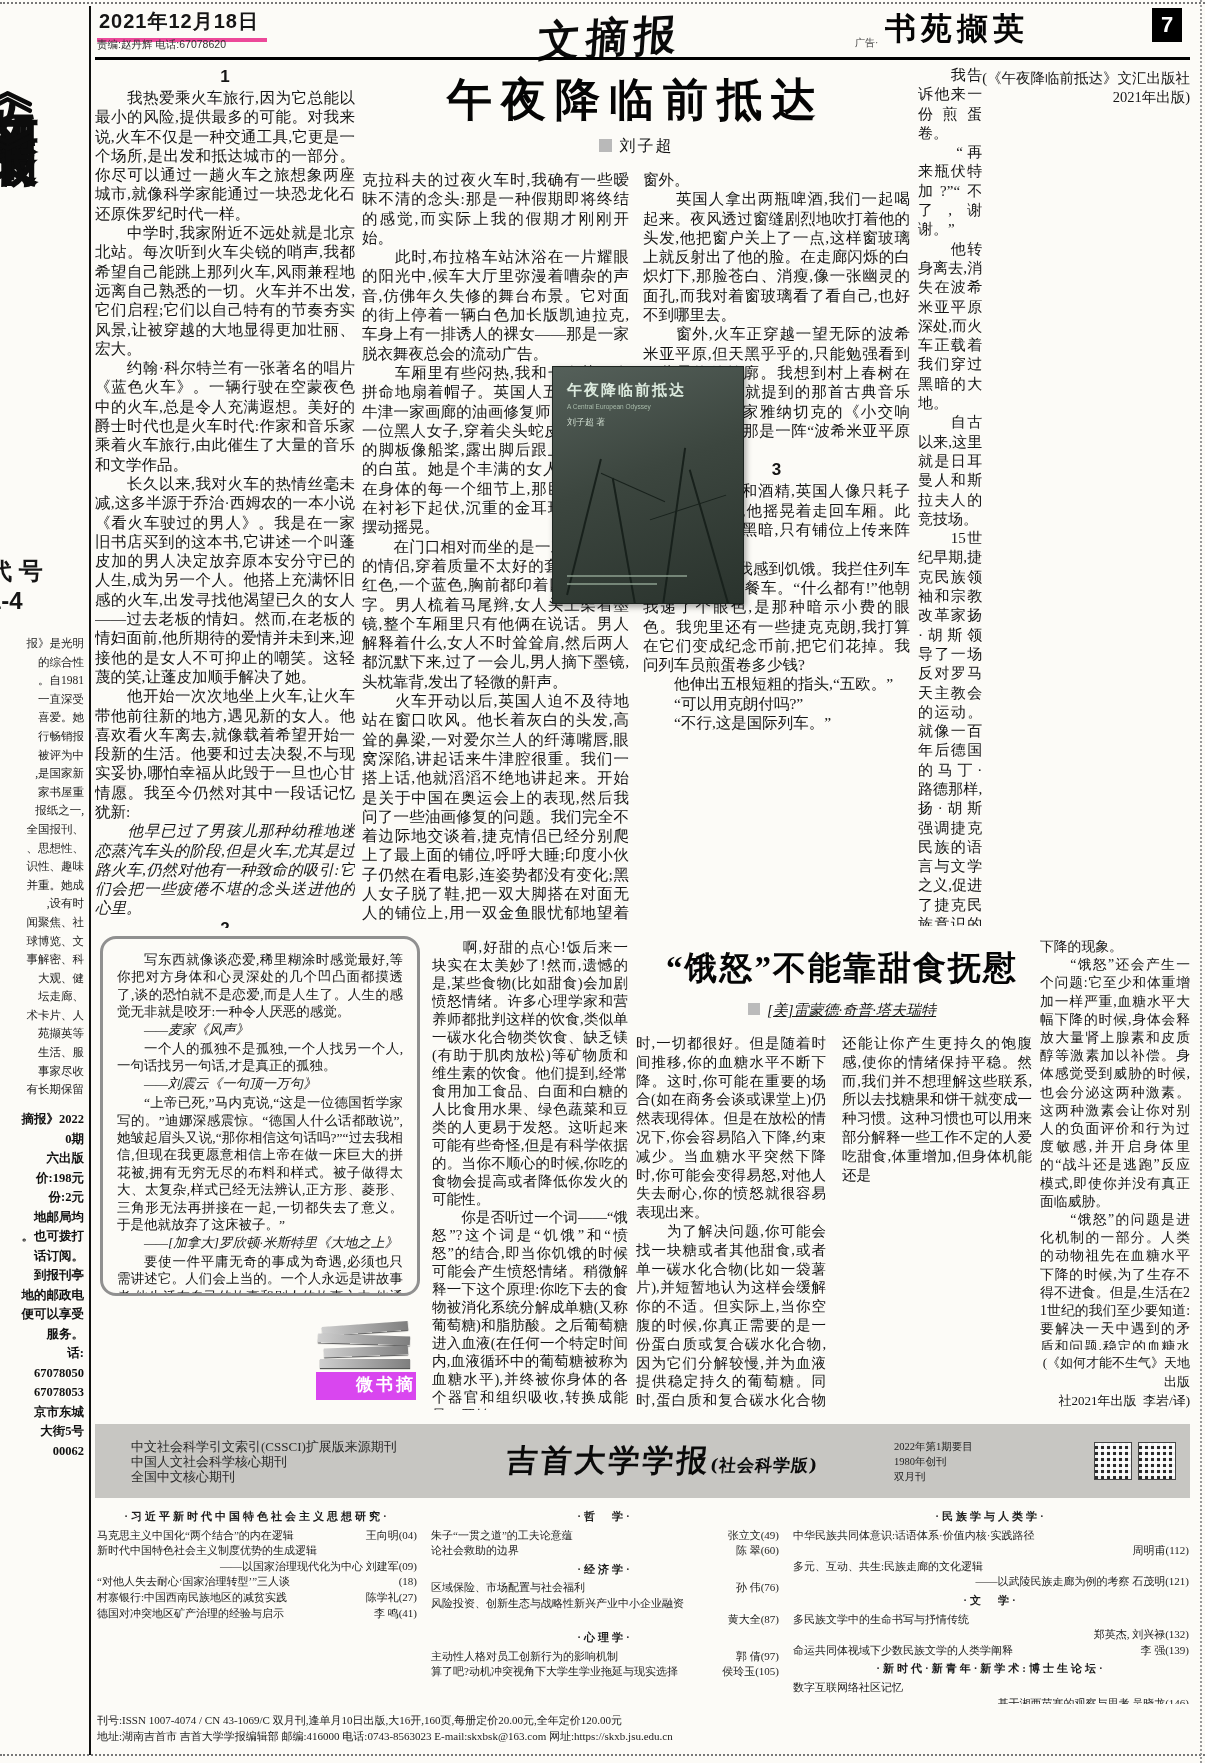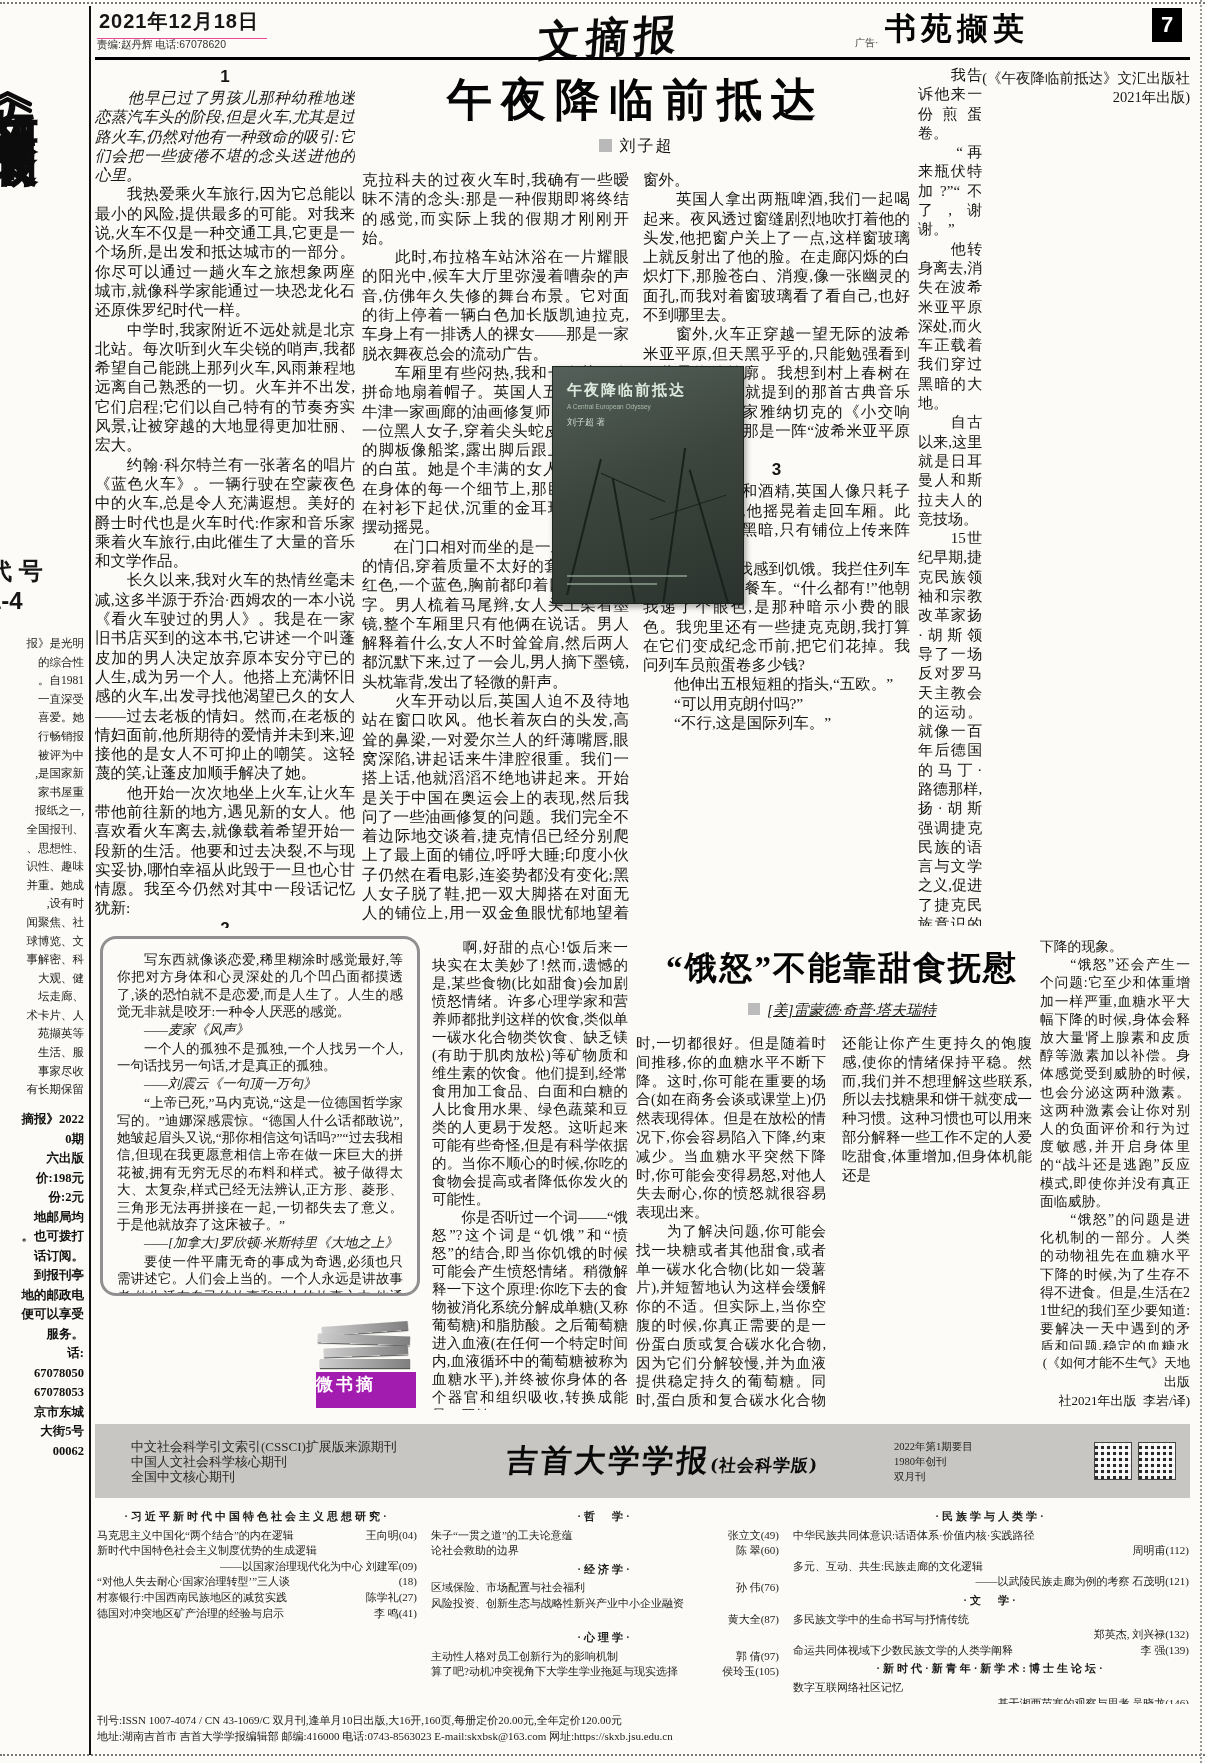--- a/index.html
+++ b/index.html
@@ -24,21 +24,21 @@
     font-family:"Liberation Serif",serif;color:#0c0c0c;
   }
   .side-code{position:absolute;left:-12px;top:556px;width:96px;text-align:left;
     font-weight:bold;font-size:24px;line-height:30px;font-family:"Liberation Sans",sans-serif;}
   .side-small{position:absolute;left:0;top:634px;width:84px;text-align:right;padding-right:5px;
     font-size:11.5px;line-height:18.6px;color:#222;}
   .side-sub{position:absolute;left:0;top:1110px;width:84px;text-align:right;padding-right:5px;
     font-size:12.5px;line-height:19.5px;font-weight:bold;color:#111;}
   
   .hdr-date{left:97px;top:8px;font-size:20px;font-weight:bold;letter-spacing:1px;
-    font-family:"Liberation Sans",sans-serif;border-bottom:1px solid #ec4899;padding:0 8px 3px 2px;}
+    font-family:"Liberation Sans",sans-serif;border-bottom:4px solid #ec4899;padding:0 8px 3px 2px;}
   .hdr-editor{left:97px;top:38px;font-size:10.5px;color:#333;font-family:"Liberation Sans",sans-serif;}
   .masthead{left:500px;top:10px;width:220px;text-align:center;
     font-size:42px;font-weight:bold;letter-spacing:6px;color:#0a0a0a;
     transform:rotate(-3deg) skewX(-7deg);font-family:"DejaVu Serif",serif;}
   .hdr-ad{left:855px;top:36px;font-size:10px;color:#444;}
   .hdr-section{left:885px;top:8px;font-size:31px;font-weight:bold;letter-spacing:5px;
     font-family:"Liberation Sans",sans-serif;color:#050505;}
   .hdr-pagebox{left:1152px;top:8px;width:30px;height:34px;background:#000;color:#fff;
     font-size:22px;font-weight:bold;text-align:center;line-height:34px;font-family:"Liberation Sans",sans-serif;}
   .hdr-rule{left:95px;top:57px;width:1095px;height:3px;background:#000;}
@@ -70,22 +70,22 @@
   .cover .brline{position:absolute;background:#18211c;}
   .cover .bar{position:absolute;left:14px;height:2px;background:#93a796;opacity:.7;}
   
   .dbox{left:100px;top:936px;width:320px;height:360px;border:3px solid #909090;border-radius:16px;
     padding:12px 14px;box-sizing:border-box;overflow:hidden;font-size:13.5px;line-height:17.4px;}
   .dg-p{text-align:justify;text-indent:2em;word-break:break-all;}
   .dg-src{font-style:italic;text-indent:2em;margin-bottom:2px;}
   .badge{left:316px;top:1316px;width:100px;height:86px;z-index:8;}
   .badge .bk{position:relative;height:56px;}
   .badge .bk div{position:absolute;background:linear-gradient(90deg,#cfcfcf,#7e7e7e);box-shadow:0 1px 1px #555;}
-  .badge .lbl{background:#a21caf;color:#fff;font-weight:bold;font-size:17px;letter-spacing:3px;
-    text-align:left;line-height:26px;height:36px;font-family:"Liberation Sans",sans-serif;}
+  .badge .lbl{background:#d946ef;color:#fff;font-weight:bold;font-size:17px;letter-spacing:3px;
+    text-align:right;line-height:26px;height:28px;font-family:"Liberation Sans",sans-serif;}
   
   .e-col1{left:432px;top:938px;width:196px;height:472px;overflow:hidden;font-size:14.5px;line-height:18px;}
   .e-titleblock{left:640px;top:946px;width:404px;text-align:center;z-index:4;}
   .e-title{font-size:33px;font-weight:bold;letter-spacing:2px;color:#050505;}
   .e-byline{margin-top:10px;font-size:15px;font-style:italic;text-decoration:underline;}
   .e-col23{left:636px;top:1034px;width:396px;height:376px;overflow:hidden;
     column-count:2;column-gap:16px;column-fill:auto;font-size:14.5px;line-height:18.8px;}
   .e-col4{left:1040px;top:938px;width:150px;height:472px;display:flex;flex-direction:column;
     font-size:13.8px;line-height:18.2px;}
   .e-col4 .fill{flex:1;overflow:hidden;}
@@ -186,26 +186,26 @@
 <div class="abs hdr-pagebox">7</div>
 <div class="abs hdr-rule"></div>
 
 <div class="abs m-titleblock">
   <div class="m-title">午夜降临前抵达</div>
   <div class="byline"><span class="sq"></span><span>刘子超</span></div>
 </div>
 
 <div class="abs colA">
   <div class="secno">1</div>
-  <div class="body-text quote">　　他早已过了男孩儿那种幼稚地迷恋蒸汽车头的阶段,但是火车,尤其是过路火车,仍然对他有一种致命的吸引:它们会把一些疲倦不堪的念头送进他的心里。</div>
   <div class="body-text">　　我热爱乘火车旅行,因为它总能以最小的风险,提供最多的可能。对我来说,火车不仅是一种交通工具,它更是一个场所,是出发和抵达城市的一部分。你尽可以通过一趟火车之旅想象两座城市,就像科学家能通过一块恐龙化石还原侏罗纪时代一样。
 　　中学时,我家附近不远处就是北京北站。每次听到火车尖锐的哨声,我都希望自己能跳上那列火车,风雨兼程地远离自己熟悉的一切。火车并不出发,它们启程;它们以自己特有的节奏夯实风景,让被穿越的大地显得更加壮丽、宏大。
 　　约翰·科尔特兰有一张著名的唱片《蓝色火车》。一辆行驶在空蒙夜色中的火车,总是令人充满遐想。美好的爵士时代也是火车时代:作家和音乐家乘着火车旅行,由此催生了大量的音乐和文学作品。
 　　长久以来,我对火车的热情丝毫未减,这多半源于乔治·西姆农的一本小说《看火车驶过的男人》。我是在一家旧书店买到的这本书,它讲述一个叫蓬皮加的男人决定放弃原本安分守已的人生,成为另一个人。他搭上充满怀旧感的火车,出发寻找他渴望已久的女人——过去老板的情妇。然而,在老板的情妇面前,他所期待的爱情并未到来,迎接他的是女人不可抑止的嘲笑。这轻蔑的笑,让蓬皮加顺手解决了她。
 　　他开始一次次地坐上火车,让火车带他前往新的地方,遇见新的女人。他喜欢看火车离去,就像载着希望开始一段新的生活。他要和过去决裂,不与现实妥协,哪怕幸福从此毁于一旦也心甘情愿。我至今仍然对其中一段话记忆犹新:</div>
+  <div class="body-text quote">　　他早已过了男孩儿那种幼稚地迷恋蒸汽车头的阶段,但是火车,尤其是过路火车,仍然对他有一种致命的吸引:它们会把一些疲倦不堪的念头送进他的心里。</div>
   <div class="secno">2</div>
 
 </div>
 
 <div class="abs colBC">
   <div class="body-text">克拉科夫的过夜火车时,我确有一些暧昧不清的念头:那是一种假期即将终结的感觉,而实际上我的假期才刚刚开始。
 　　此时,布拉格车站沐浴在一片耀眼的阳光中,候车大厅里弥漫着嘈杂的声音,仿佛年久失修的舞台布景。它对面的街上停着一辆白色加长版凯迪拉克,车身上有一排诱人的裸女——那是一家脱衣舞夜总会的流动广告。
 　　车厢里有些闷热,我和一个英国人拼命地扇着帽子。英国人五十多岁,是牛津一家画廊的油画修复师。他旁边是一位黑人女子,穿着尖头蛇皮凉鞋,宽厚的脚板像船桨,露出脚后跟上一层厚厚的白茧。她是个丰满的女人,丰满体现在身体的每一个细节上,那巨大的胸脯在衬衫下起伏,沉重的金耳环随着头的摆动摇晃。
 　　在门口相对而坐的是一对说捷克语的情侣,穿着质量不太好的套头衫,一个红色,一个蓝色,胸前都印着四个黑色大字。男人梳着马尾辫,女人头上架着墨镜,整个车厢里只有他俩在说话。男人解释着什么,女人不时耸耸肩,然后两人都沉默下来,过了一会儿,男人摘下墨镜,头枕靠背,发出了轻微的鼾声。
 　　火车开动以后,英国人迫不及待地站在窗口吹风。他长着灰白的头发,高耸的鼻梁,一对爱尔兰人的纤薄嘴唇,眼窝深陷,讲起话来牛津腔很重。我们一搭上话,他就滔滔不绝地讲起来。开始是关于中国在奥运会上的表现,然后我问了一些油画修复的问题。我们完全不着边际地交谈着,捷克情侣已经分别爬上了最上面的铺位,呼呼大睡;印度小伙子仍然在看电影,连姿势都没有变化;黑人女子脱了鞋,把一双大脚搭在对面无人的铺位上,用一双金鱼眼忧郁地望着窗外。

